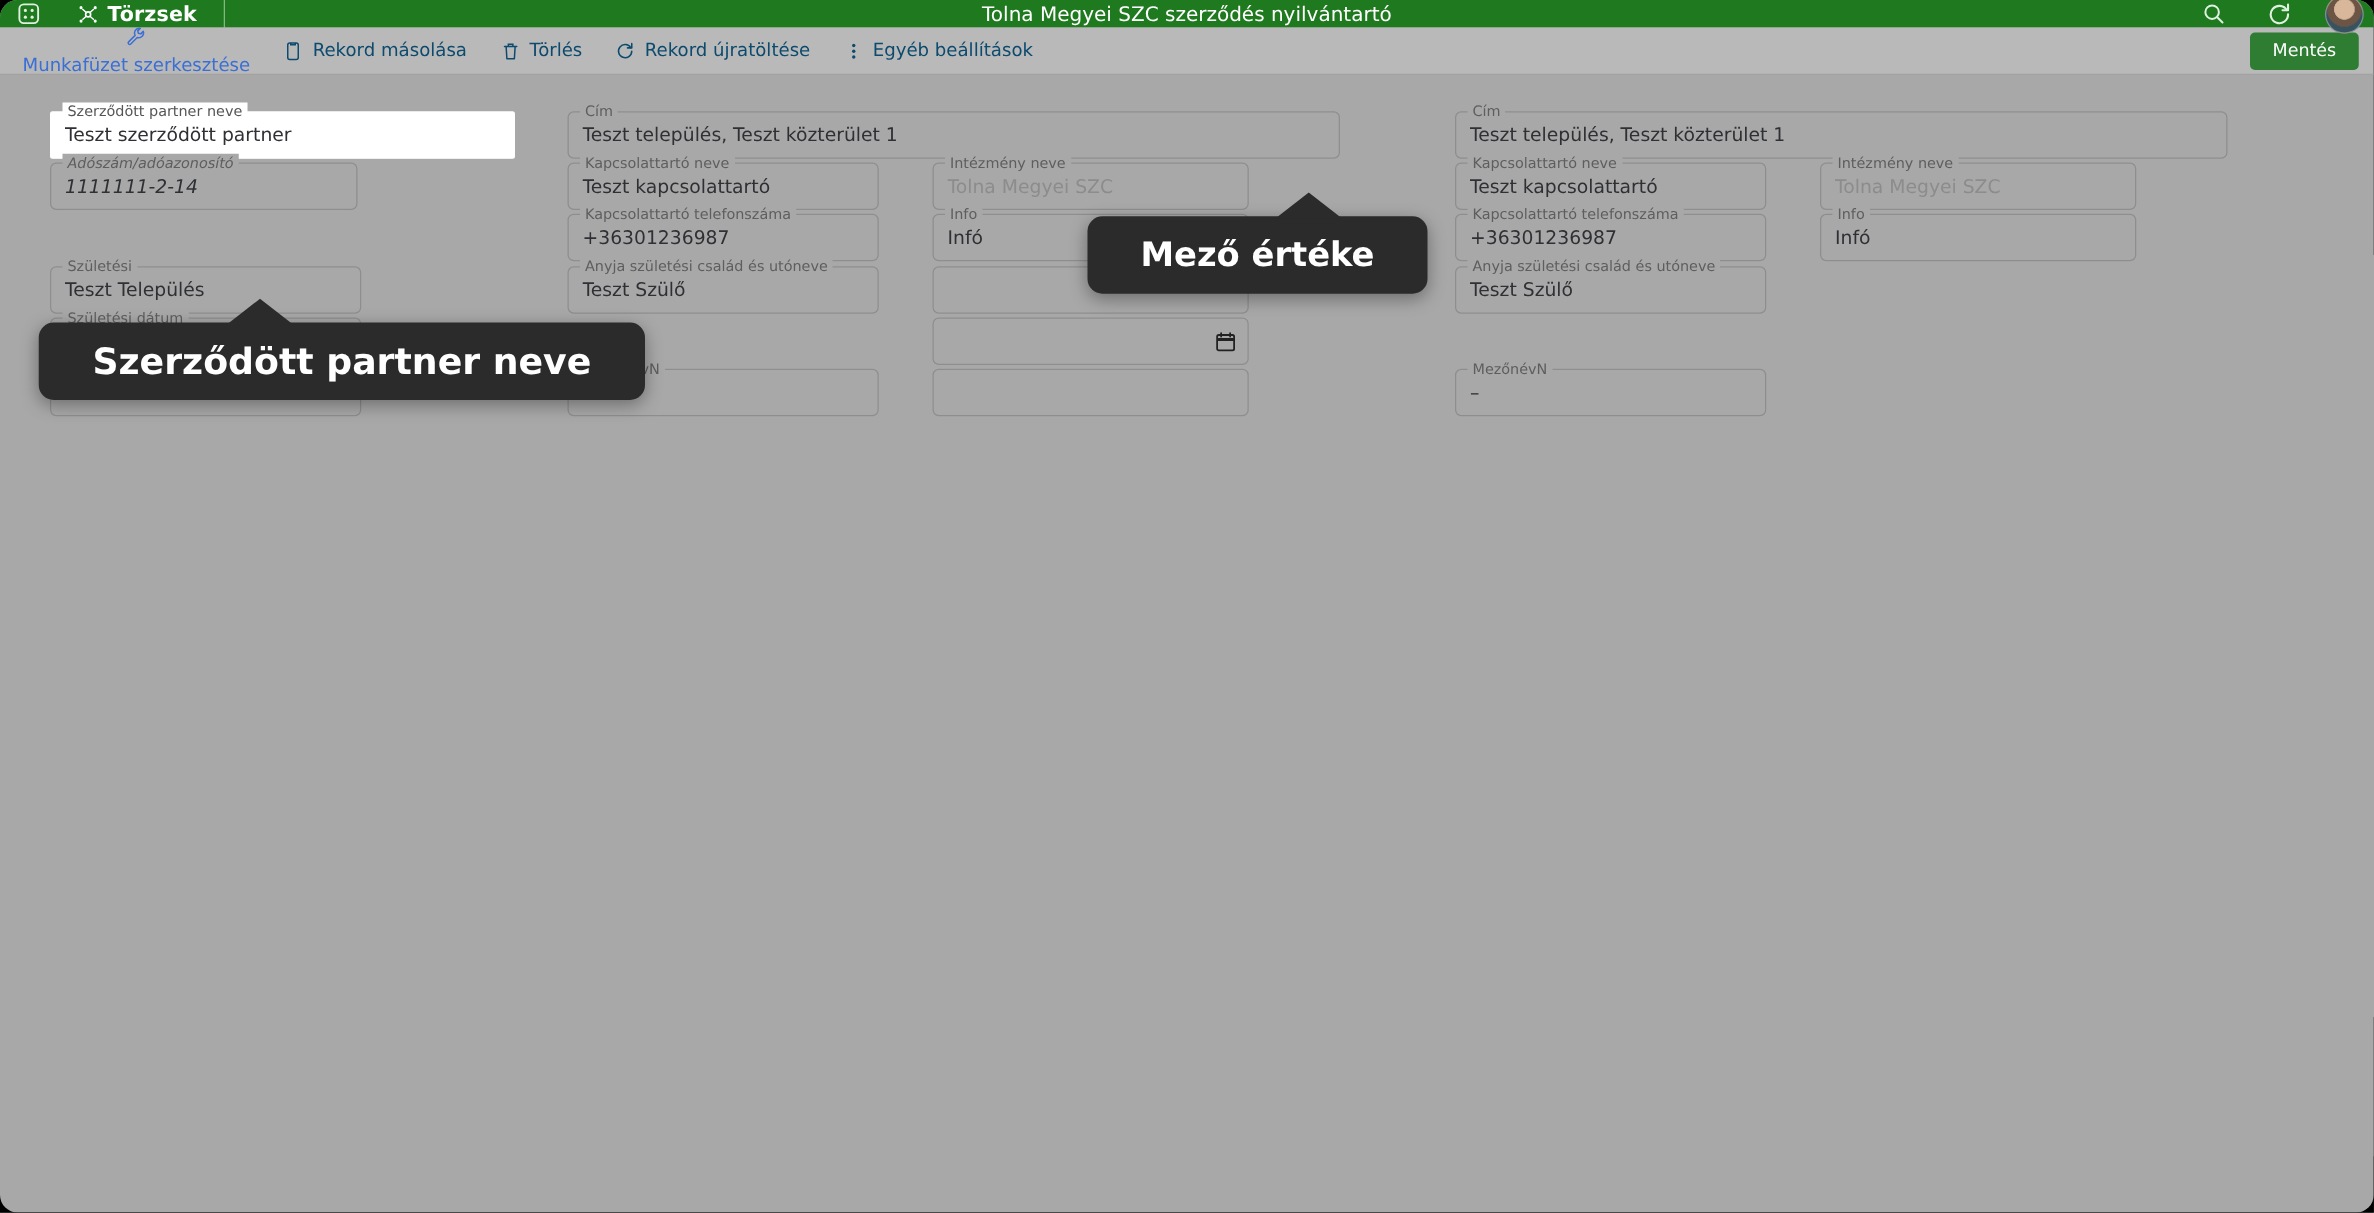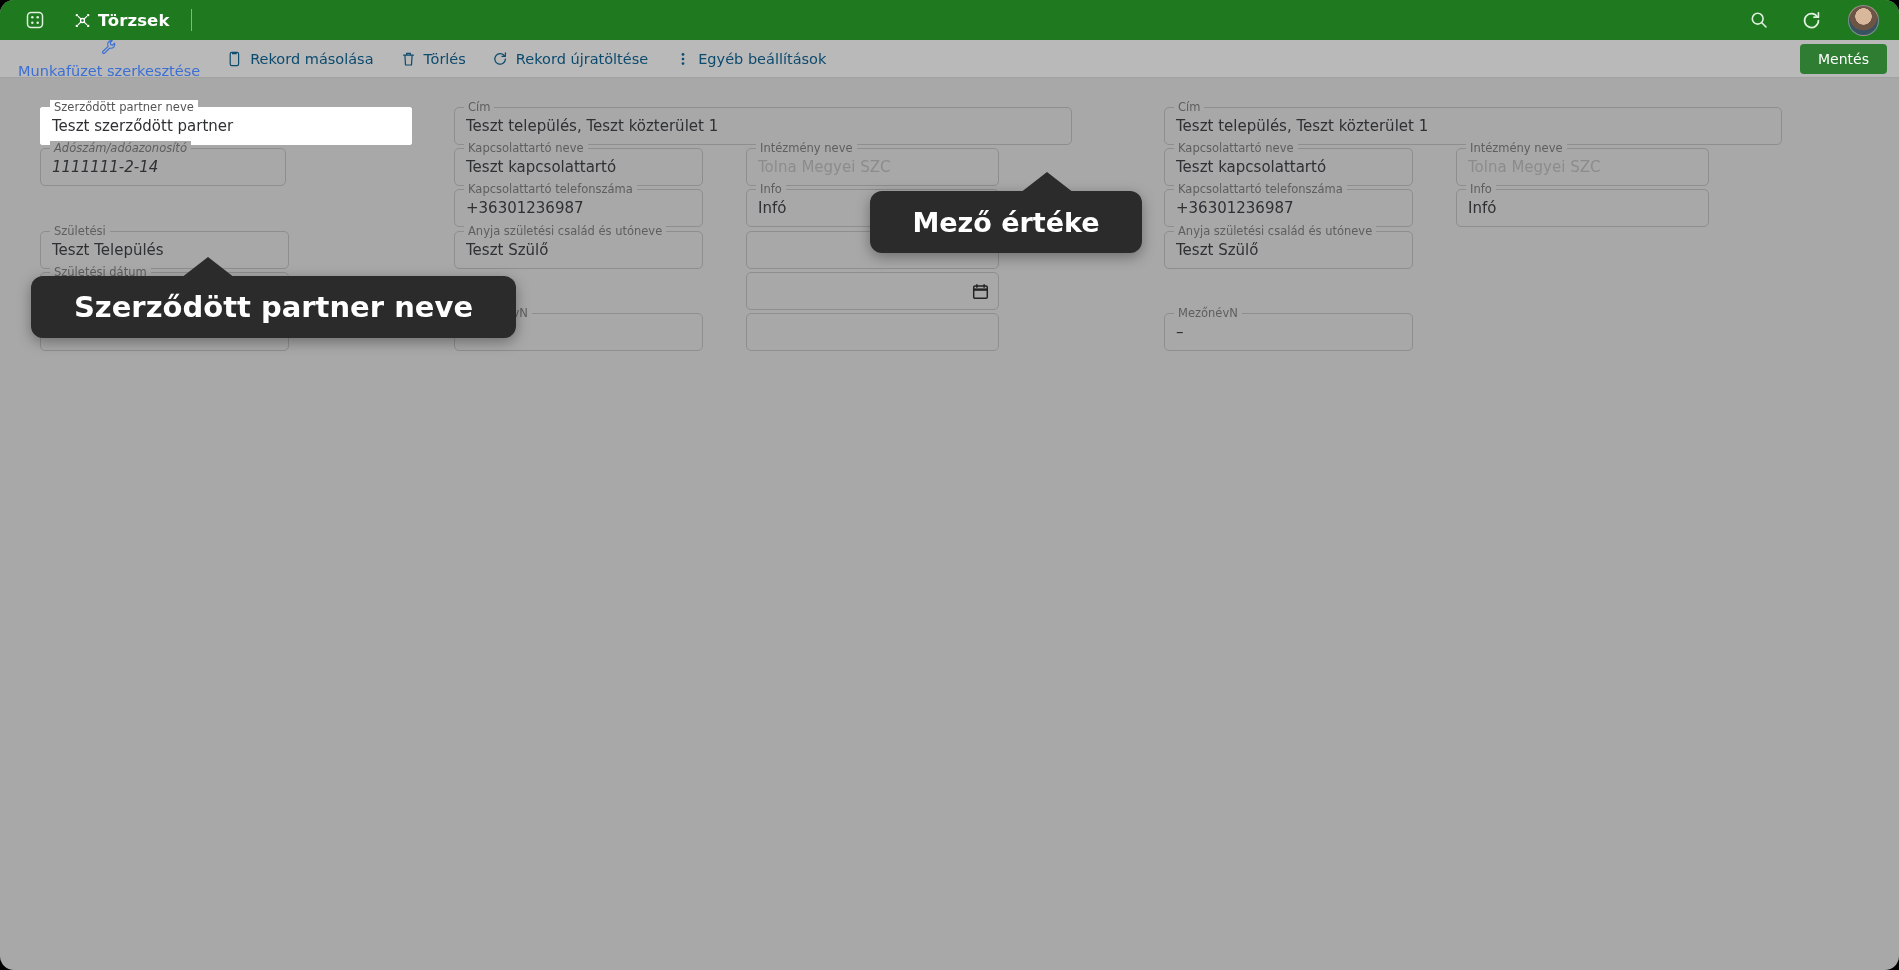--- a/index.html
+++ b/index.html
@@ -15,25 +15,25 @@
     position: relative;
     width: 1899px; height: 970px;
     background: #a8a8a8;
     border-radius: 14px;
     overflow: hidden;
   }
 
   
   #topbar {
     position: relative;
-    height: 40px;
+    height: 22px;
     background: #1f7a1f;
     display: flex;
     align-items: center;
-    padding: 0 20px;
+    padding: 0 8px;
     color: #e8f3e8;
   }
   .tb-icon-btn {
     width: 30px; height: 30px;
     display: flex; align-items: center; justify-content: center;
     color: #dff0df;
     flex: 0 0 auto;
   }
   #brand {
     display: flex; align-items: center; gap: 7px;
@@ -246,20 +246,21 @@
           <circle cx="15" cy="3.3" r="1.3" fill="currentColor"></circle>
           <circle cx="3" cy="14.7" r="1.3" fill="currentColor"></circle>
           <circle cx="15" cy="14.7" r="1.3" fill="currentColor"></circle>
           <path d="M4.1 4.4 7.4 7.4M13.9 4.4 10.6 7.4M4.1 13.6 7.4 10.6M13.9 13.6 10.6 10.6" stroke="currentColor" stroke-width="1.2"></path>
         </svg>
       </span>
       <span>Törzsek</span>
     </div>
     <div id="brand-divider"></div>
 
+    <div id="app-title">Tolna Megyei SZC szerződés nyilvántartó</div>
 
     <div id="topbar-right">
       <div class="tb-icon-btn">
         <svg width="20" height="20" viewBox="0 0 20 20" fill="none">
           <circle cx="8.7" cy="8.7" r="5.4" stroke="currentColor" stroke-width="1.6"></circle>
           <path d="M12.8 12.8 17 17" stroke="currentColor" stroke-width="1.6" stroke-linecap="round"></path>
         </svg>
       </div>
       <div class="tb-icon-btn">
         <svg width="21" height="21" viewBox="0 0 20 20" fill="none">

